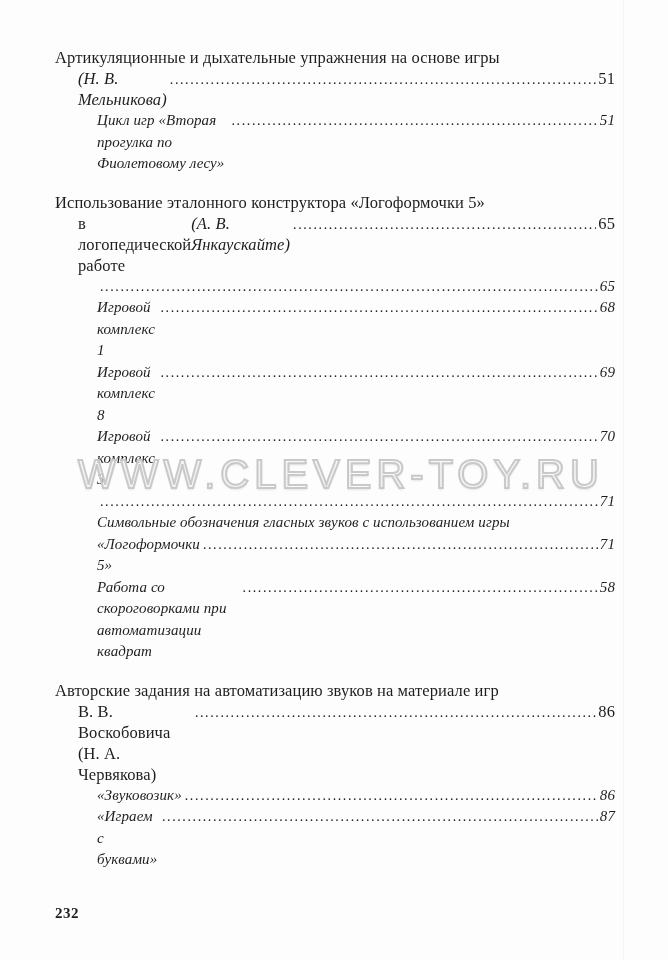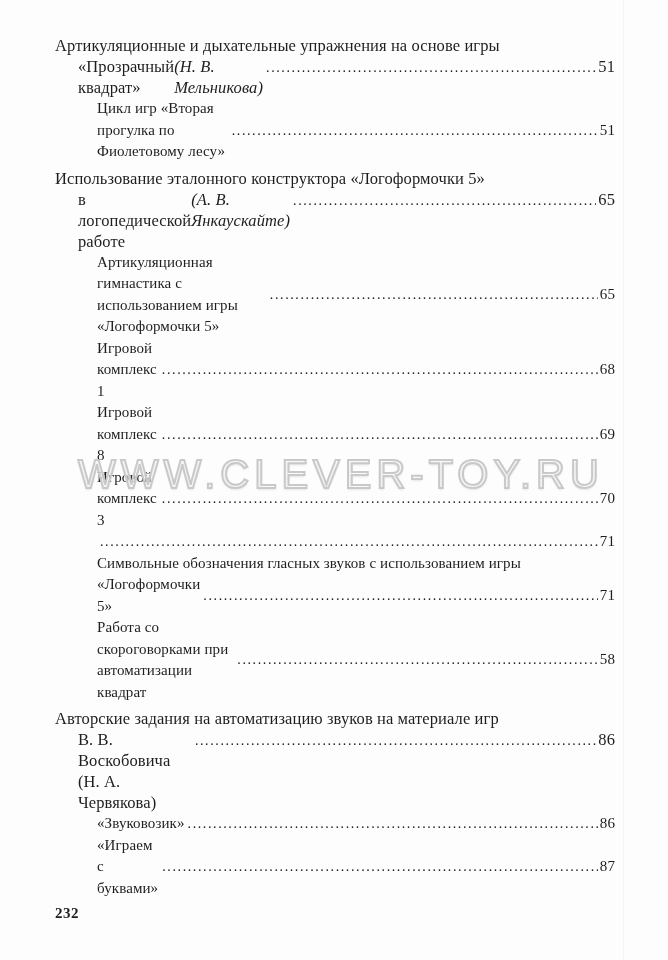--- a/index.html
+++ b/index.html
@@ -21,23 +21,23 @@
     position:absolute;top:0;bottom:0;right:44px;width:1px;
     background:rgba(0,0,0,0.035);
   }
   .toc-row{
     display:flex;
     align-items:baseline;
     line-height:21px;
     font-size:16.5px;
     letter-spacing:0.1px;
   }
-  .toc-row.ind1{margin-top:5px;}
+  .toc-row.ind1{margin-top:17px;}
   .toc-row.ind2{padding-left:23px;}
-  .toc-row.ind3{padding-left:42px;font-size:15px;line-height:21.5px;align-items:center;}
+  .toc-row.ind3{padding-left:42px;font-style:italic;font-size:15px;line-height:21.5px;}
   .toc-row .toc-author{font-style:italic;}
   .toc-row .leader{
     flex:1 1 auto;
     overflow:hidden;
     white-space:nowrap;
     margin:0 2px 0 3px;
     min-width:10px;
   }
   .toc-row .leader::after{
     content:"....................................................................................................................................................................................";
@@ -78,21 +78,20 @@
 
 <div class="page">
   <div class="scan-edge"></div>
 
   <div id="toc-top" class="toc">
       <div class="toc-row ind1 noleader">
     <span class="toc-text">Артикуляционные и дыхательные упражнения на основе игры</span>
         <span class="toc-author"></span>
   </div>
       <div class="toc-row ind2">
-    <span class="toc-text">«Прозрачный квадрат» </span>
         <span class="toc-author">(Н. В. Мельникова)</span>
         <span class="leader"></span>
         <span class="toc-page">51</span>
   </div>
       <div class="toc-row ind3">
     <span class="toc-text">Цикл игр «Вторая прогулка по Фиолетовому лесу»</span>
         <span class="toc-author"></span>
         <span class="leader"></span>
         <span class="toc-page">51</span>
   </div>
@@ -100,21 +99,20 @@
     <span class="toc-text">Использование эталонного конструктора «Логоформочки 5»</span>
         <span class="toc-author"></span>
   </div>
       <div class="toc-row ind2">
     <span class="toc-text">в логопедической работе </span>
         <span class="toc-author">(А. В. Янкаускайте)</span>
         <span class="leader"></span>
         <span class="toc-page">65</span>
   </div>
       <div class="toc-row ind3">
-    <span class="toc-text">Артикуляционная гимнастика с использованием игры «Логоформочки 5»</span>
         <span class="toc-author"></span>
         <span class="leader"></span>
         <span class="toc-page">65</span>
   </div>
       <div class="toc-row ind3">
     <span class="toc-text">Игровой комплекс 1</span>
         <span class="toc-author"></span>
         <span class="leader"></span>
         <span class="toc-page">68</span>
   </div>

